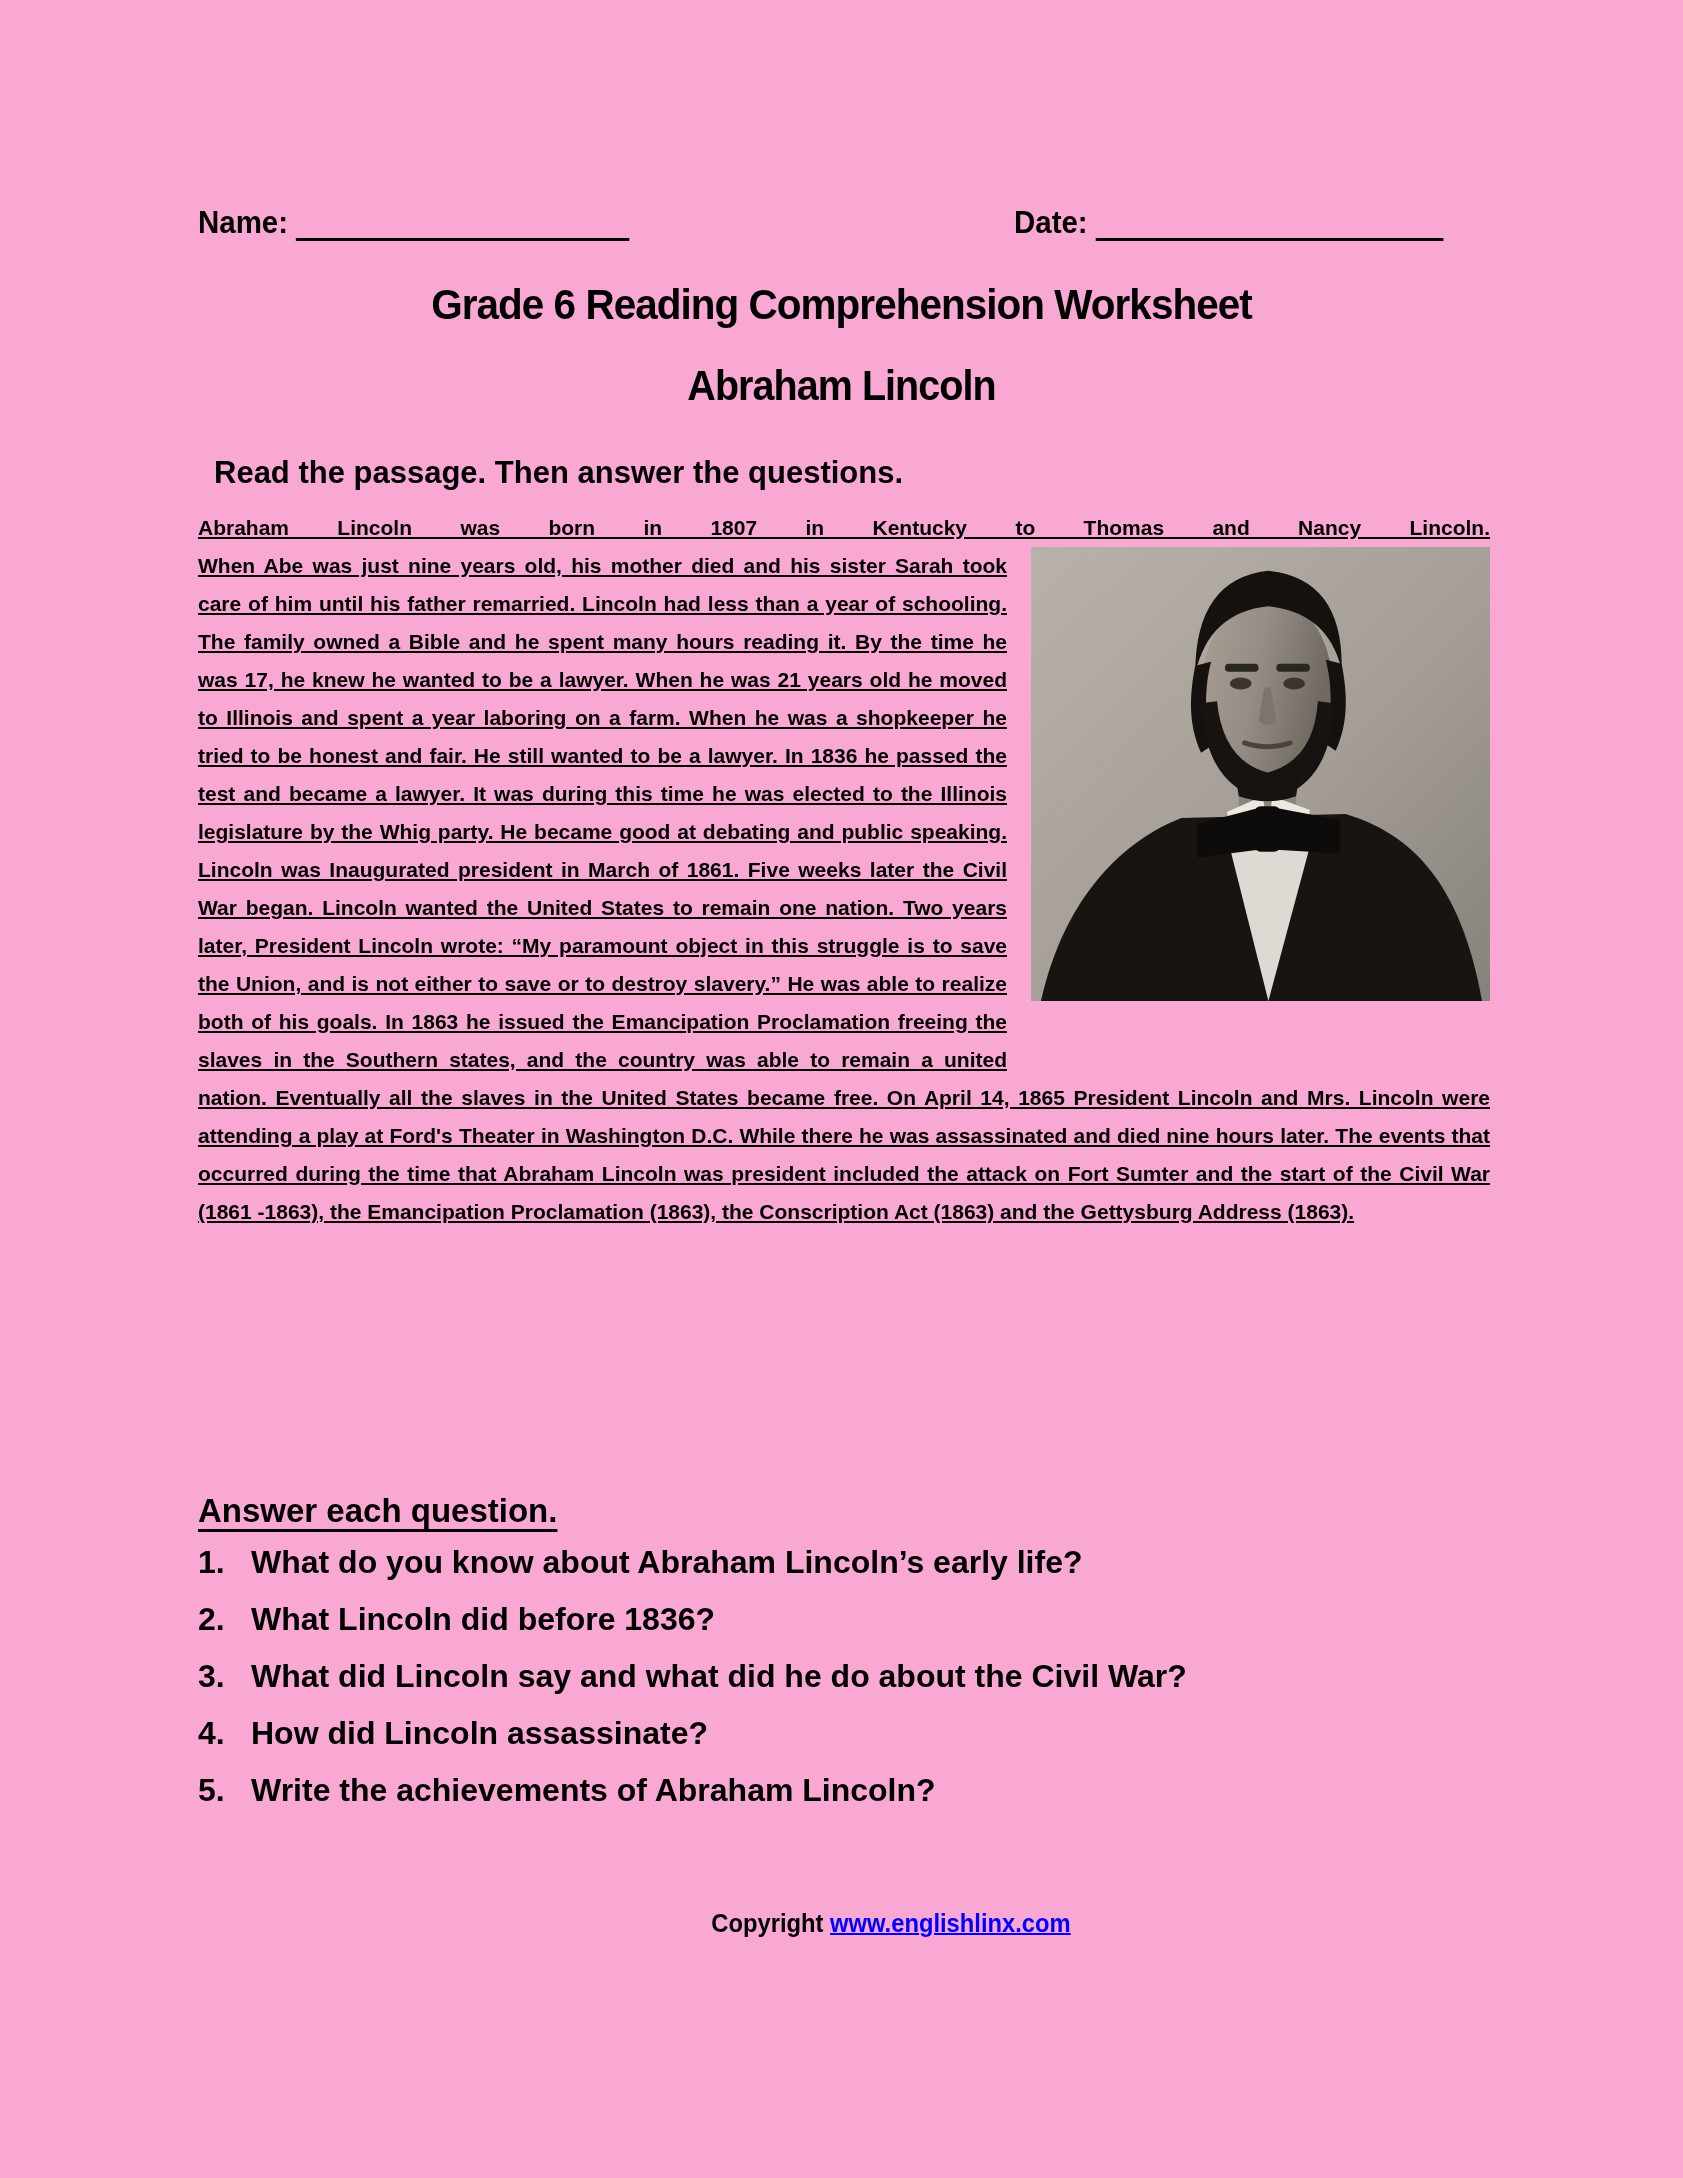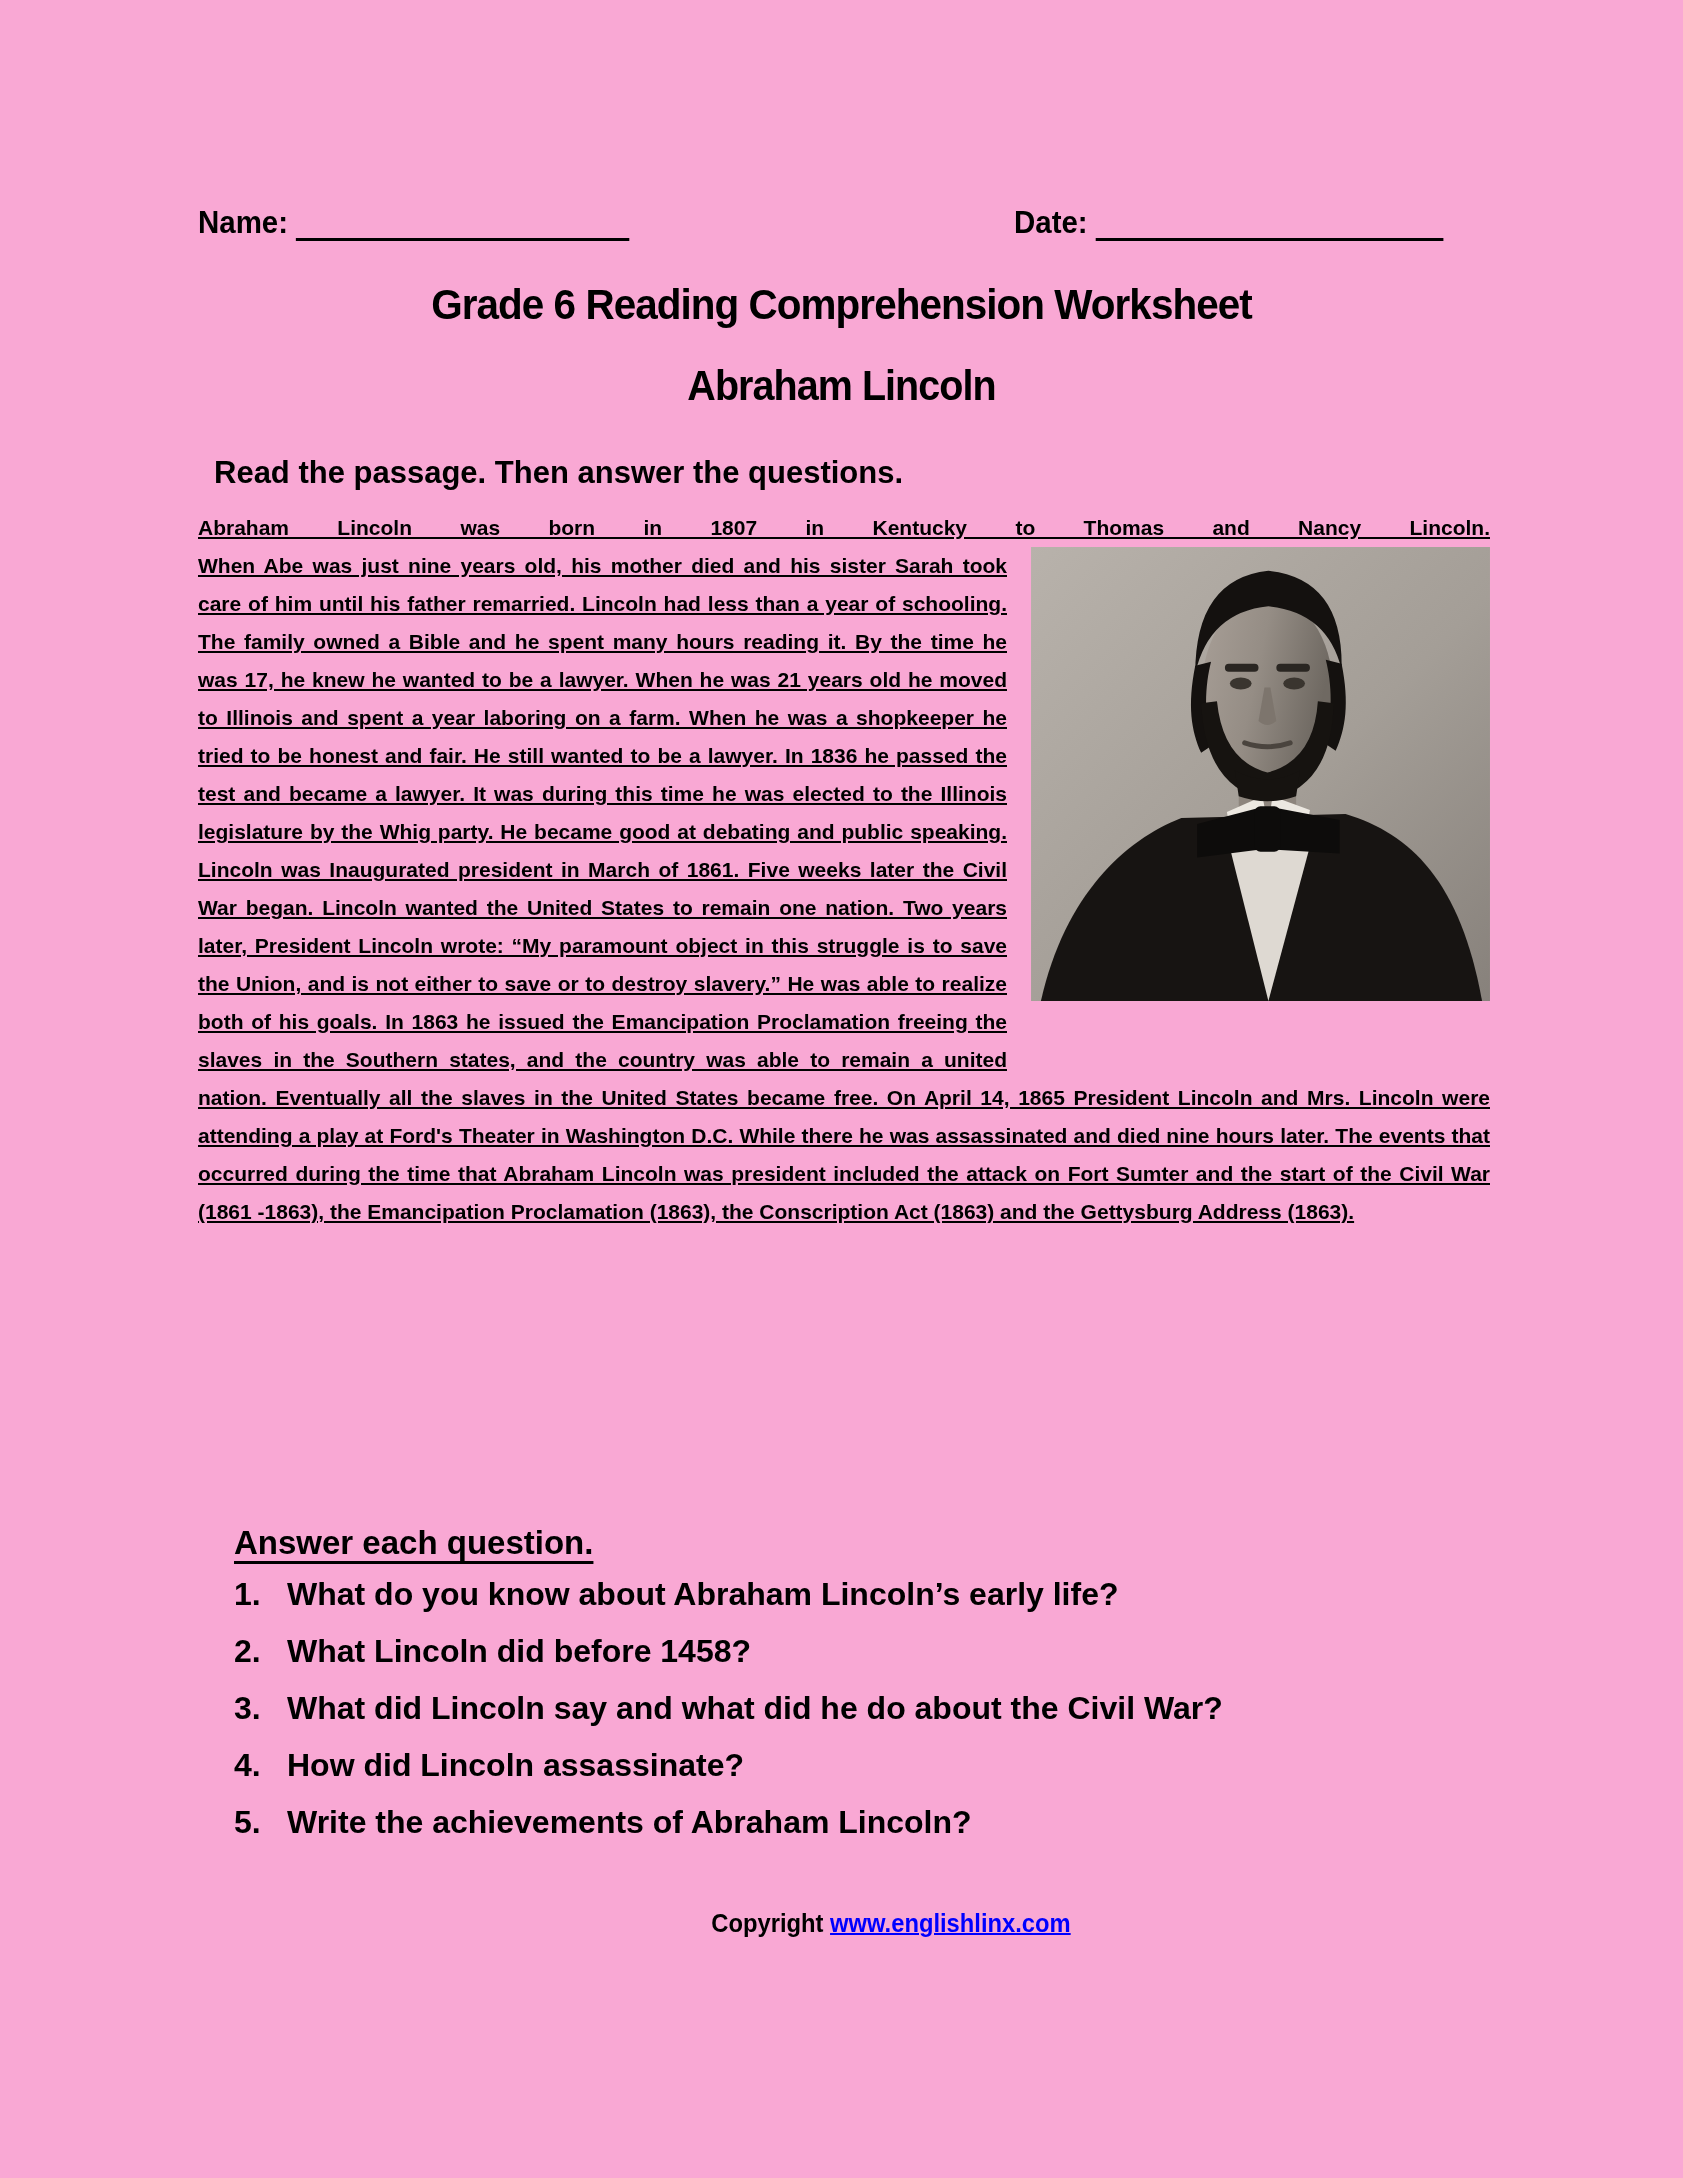--- a/index.html
+++ b/index.html
@@ -31,21 +31,21 @@
   .instruction { position:absolute; top:455px; left:214px; font-size:31px; font-weight:bold; }
 
   .passage { position:absolute; top:509px; left:198px; width:1292px;
              font-size:21px; line-height:38px; font-weight:bold;
              text-align:justify; text-justify:inter-word;text-decoration:underline; }
   .passage p { margin:0; }
   .passage .first-line { text-align:justify; text-align-last:justify; }
   .portrait-float { float:right; width:459px; height:454px; margin:0 0 45px 24px; }
   .portrait-float svg { display:block; width:459px; height:454px; }
 
-  .questions { position:absolute; top:1524px; left:198px; width:1292px;margin-left:36px; }
+  .questions { position:absolute; top:1492px; left:198px; width:1292px; }
   .q-heading { display:inline-block; font-size:33px; font-weight:bold;
                text-decoration:underline; text-decoration-thickness:3px; text-underline-offset:7px;
                margin:0 0 14px 0; }
   .q-row { display:flex; font-size:32px; font-weight:bold; margin-bottom:21px; line-height:36px; }
   .q-num { width:53px; flex:0 0 53px; }
   .q-text { flex:1; }
 
   .footer { position:absolute; top:1909px; left:99px; right:0; text-align:center;
             font-size:25px; font-weight:bold; transform:scaleX(0.95); transform-origin:center; }
   .footer a { text-decoration:underline; text-decoration-thickness:2px; }
@@ -122,21 +122,21 @@
   </div>
 
   <div class="questions">
     <p class="q-heading">Answer each question.</p>
     <div class="q-row">
       <span class="q-num">1.</span>
       <span class="q-text">What do you know about Abraham Lincoln’s early life?</span>
     </div>
     <div class="q-row">
       <span class="q-num">2.</span>
-      <span class="q-text">What Lincoln did before 1458?</span>
+      <span class="q-text">What Lincoln did before 1836?</span>
     </div>
     <div class="q-row">
       <span class="q-num">3.</span>
       <span class="q-text">What did Lincoln say and what did he do about the Civil War?</span>
     </div>
     <div class="q-row">
       <span class="q-num">4.</span>
       <span class="q-text">How did Lincoln assassinate?</span>
     </div>
     <div class="q-row">

